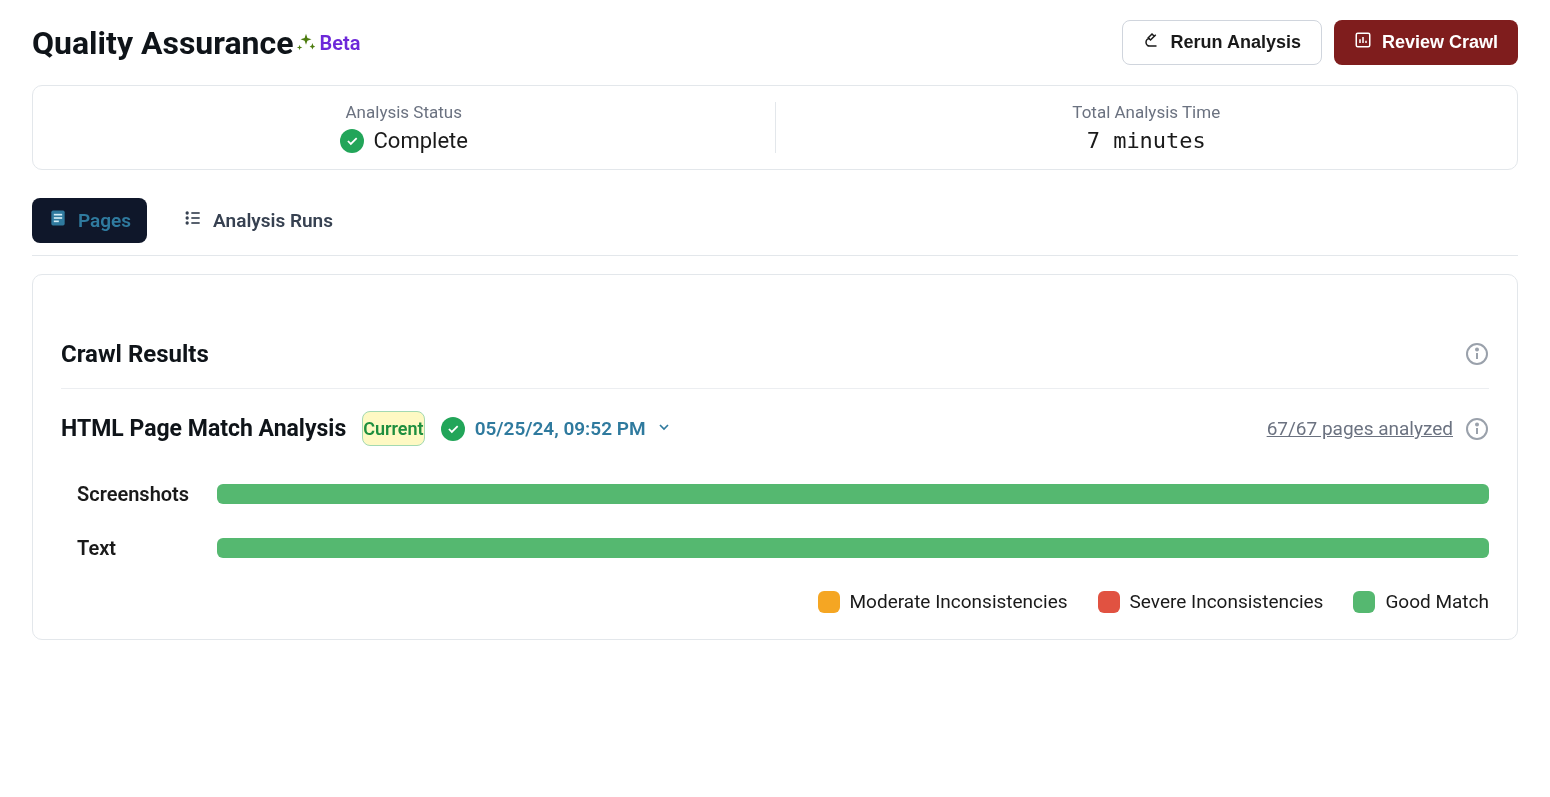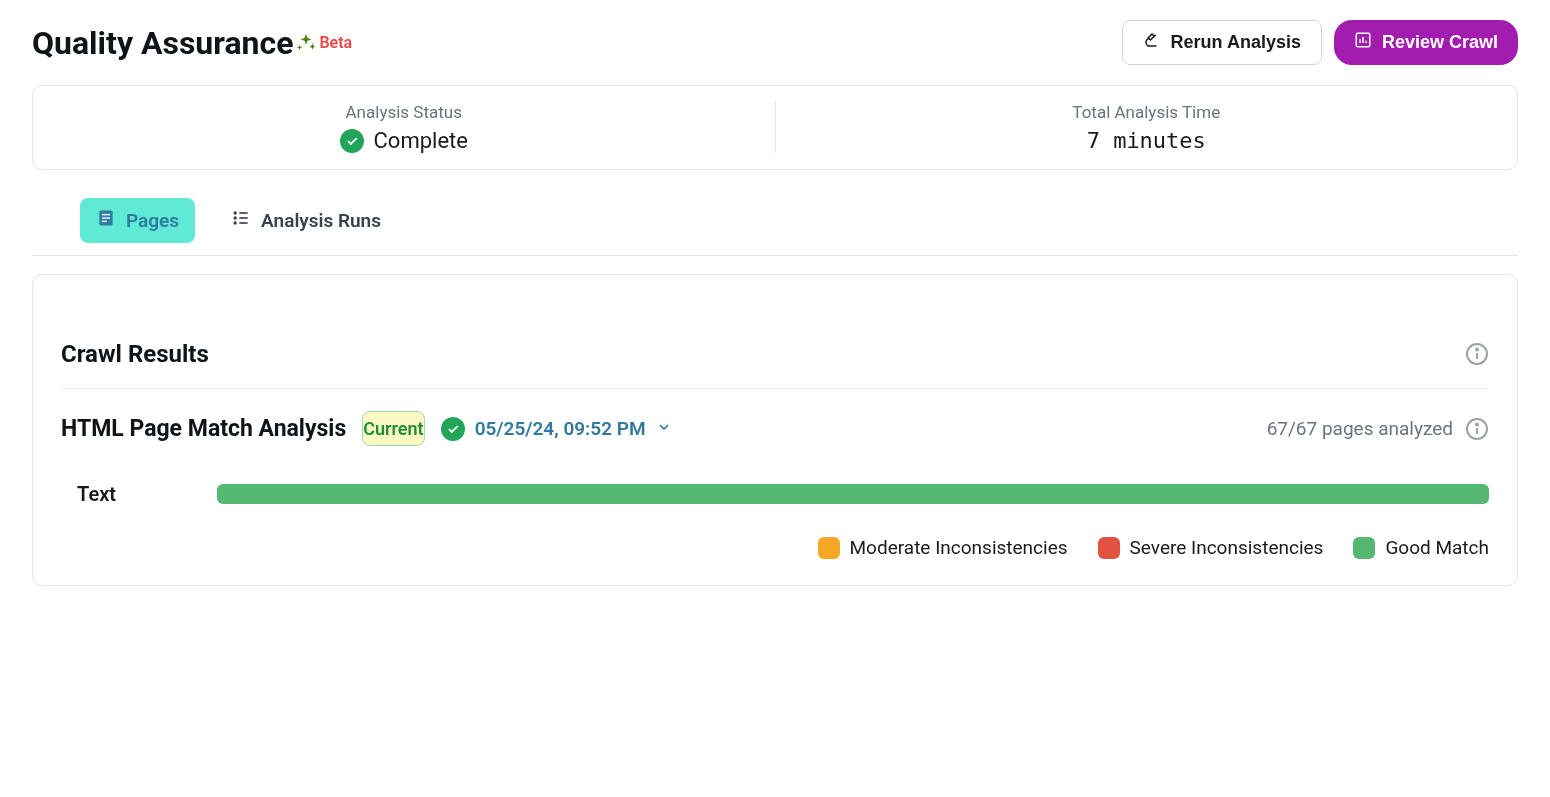--- a/index.html
+++ b/index.html
@@ -23,23 +23,23 @@
   h1 {
     font-size: 32px;
     font-weight: 700;
     color: #0f1419;
   }
   .sparkle-icon {
     color: #4d7c0f;
     display: inline-flex;
   }
   .beta-badge {
-    font-size: 16px;
-    font-weight: 600;
-    color: #ef4444;
+    font-size: 20px;
+    font-weight: 600;
+    color: #6d28d9;
   }
   .header-buttons {
     display: flex;
     gap: 12px;
   }
   .btn {
     display: inline-flex;
     align-items: center;
     gap: 10px;
     padding: 10px 20px;
@@ -48,23 +48,22 @@
     font-weight: 600;
     cursor: pointer;
     border: none;
   }
   .btn-outline {
     background: #fff;
     border: 1px solid #d0d5dd;
     color: #1a1a1a;
   }
   .btn-primary {
-    background: #a21caf;
+    background: #7f1d1d;
     color: #fff;
-    border-radius: 18px;
   }
   .status-card {
     border: 1px solid #e3e7eb;
     border-radius: 10px;
     display: flex;
     padding: 16px 0;
     margin-bottom: 28px;
   }
   .status-cell {
     flex: 1;
@@ -114,23 +113,22 @@
     align-items: center;
     gap: 10px;
     padding: 10px 16px;
     border-radius: 8px;
     font-size: 19px;
     font-weight: 600;
     cursor: pointer;
     color: #374151;
   }
   .tab.active {
-    background: #5eead4;
+    background: #0f172a;
     color: #2f7a9e;
-    margin-left: 48px;
   }
   .divider {
     border: none;
     border-top: 1px solid #e3e7eb;
     margin: 12px 0 18px 0;
   }
   .panel {
     border: 1px solid #e3e7eb;
     border-radius: 10px;
     padding: 24px 28px 26px 28px;
@@ -191,20 +189,21 @@
     font-size: 19px;
     cursor: pointer;
   }
   .spacer { flex: 1; }
   .analyzed-text {
     font-size: 19px;
     color: #6b7280;
     display: inline-flex;
     align-items: center;
     gap: 12px;
+    text-decoration: underline;
   }
   .bar-block {
     padding-left: 16px;
   }
   .bar-row {
     display: flex;
     align-items: center;
     gap: 20px;
     margin-bottom: 30px;
   }
@@ -360,20 +359,24 @@
         <svg viewBox="0 0 24 24" fill="none" stroke="currentColor" stroke-width="2">
             <circle cx="12" cy="12" r="10"></circle>
             <line x1="12" y1="11" x2="12" y2="17"></line>
             <circle cx="12" cy="7.5" r="1" fill="currentColor"></circle>
           </svg>
       </span>
     </div>
   </div>
 
   <div class="bar-block">
+    <div class="bar-row">
+      <div class="bar-label">Screenshots</div>
+      <div class="bar-track"></div>
+    </div>
     <div class="bar-row">
       <div class="bar-label">Text</div>
       <div class="bar-track"></div>
     </div>
 
     <div class="legend-row">
       <div class="legend-item">
         <span class="swatch sw-moderate"></span>
         <span>Moderate Inconsistencies</span>
       </div>

